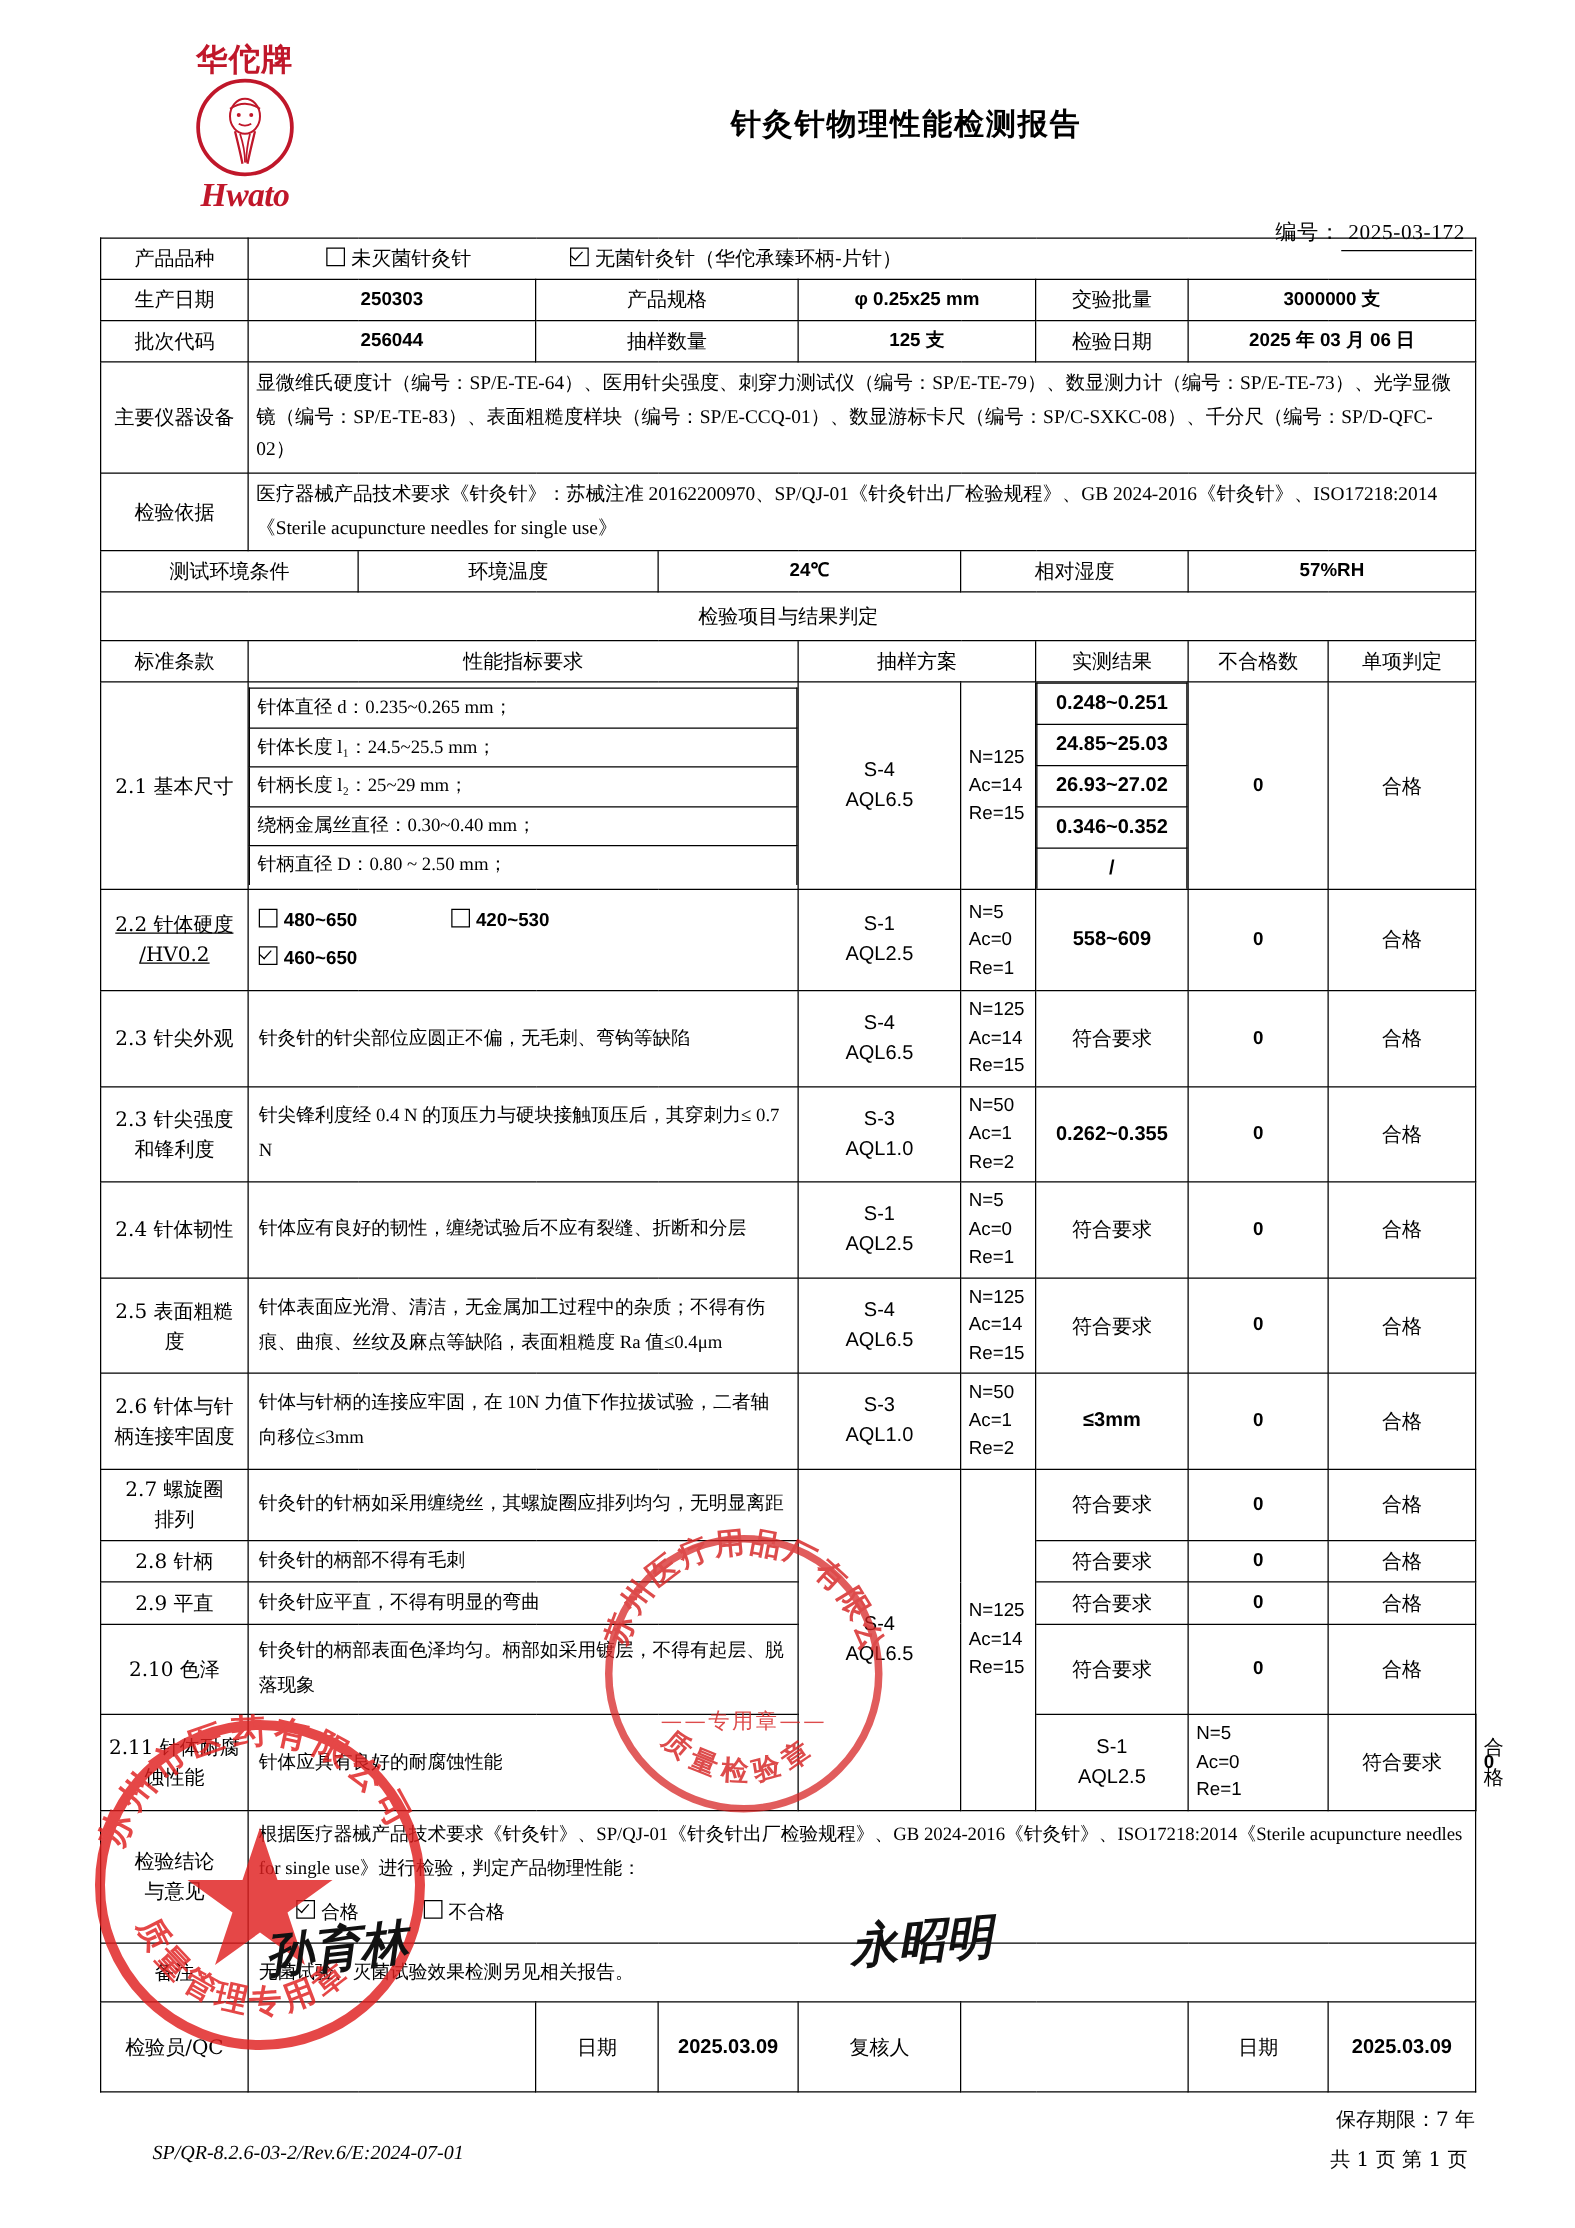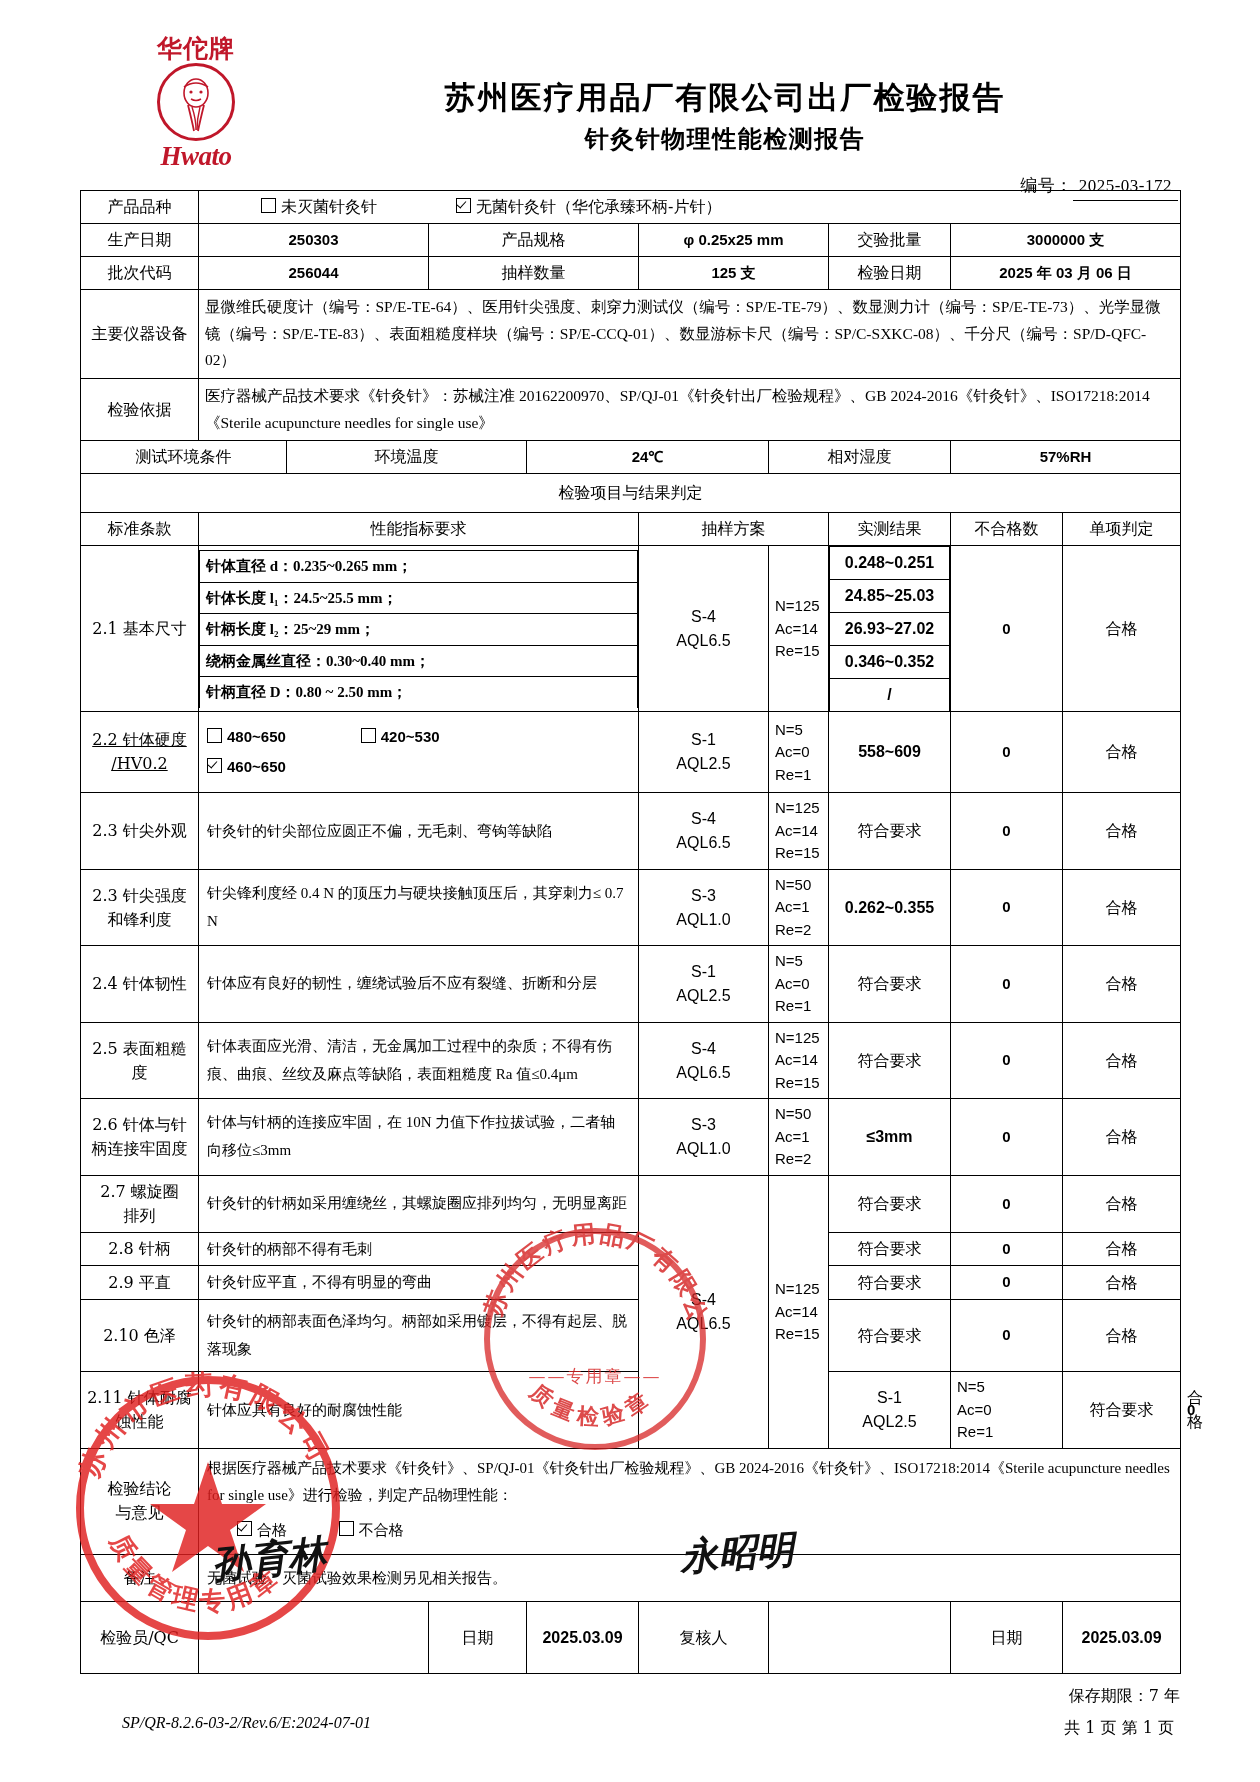--- a/index.html
+++ b/index.html
@@ -277,21 +277,20 @@
           <path d="M14 32 Q18 48 20 58" fill="none" stroke="#c0172a" stroke-width="1.8"></path>
           <path d="M30 32 Q26 48 24 58" fill="none" stroke="#c0172a" stroke-width="1.8"></path>
           <path d="M18 34 Q22 46 22 57" fill="none" stroke="#c0172a" stroke-width="1.4"></path>
           <path d="M26 34 Q23 46 23 57" fill="none" stroke="#c0172a" stroke-width="1.4"></path>
         </svg>
       </div>
       <div class="logo-word">Hwato</div>
     </div>
 
     <div class="titles">
-      <div class="title-main">苏州医疗用品厂有限公司出厂检验报告</div>
       <div class="title-sub">针灸针物理性能检测报告</div>
     </div>
   </div>
 
   <div class="docno">
     <span>编号：</span><span class="val">2025-03-172</span>
   </div>
 
   <table class="main">
     <colgroup>
@@ -364,21 +363,21 @@
       <td class="c lbl">标准条款</td>
       <td class="c lbl" colspan="4">性能指标要求</td>
       <td class="c lbl" colspan="2">抽样方案</td>
       <td class="c lbl">实测结果</td>
       <td class="c lbl">不合格数</td>
       <td class="c lbl">单项判定</td>
     </tr>
 
     <tr>
       <td class="c lbl">2.1 基本尺寸</td>
-      <td colspan="4" style="padding:0;font-weight:bold;">
+      <td colspan="4" style="padding:0;">
         <table class="sub-table">
           <tbody>
                 <tr>
                   <td class="l">针体直径 d：0.235~0.265  mm；</td>
                 </tr>
           <tr>
                   <td class="l">针体长度 l₁：24.5~25.5  mm；</td>
                 </tr>
           <tr>
                   <td class="l">针柄长度 l₂：25~29  mm；</td>

